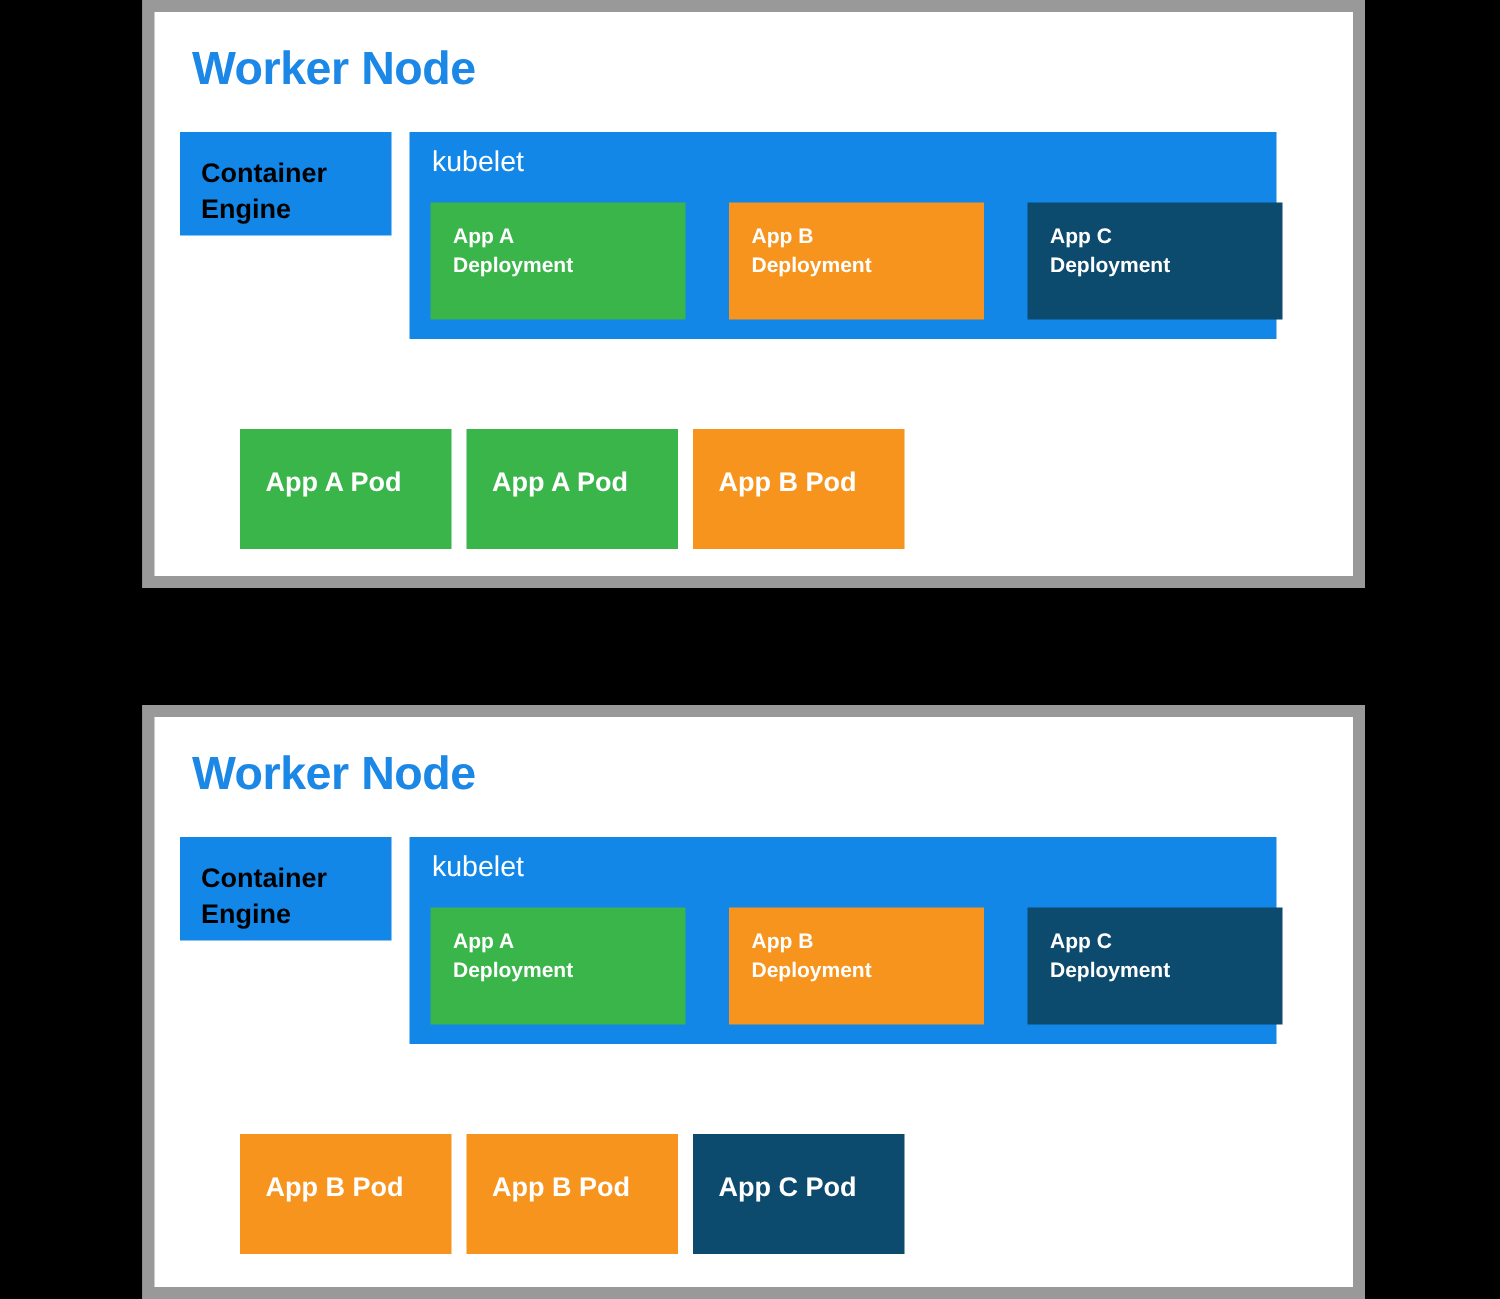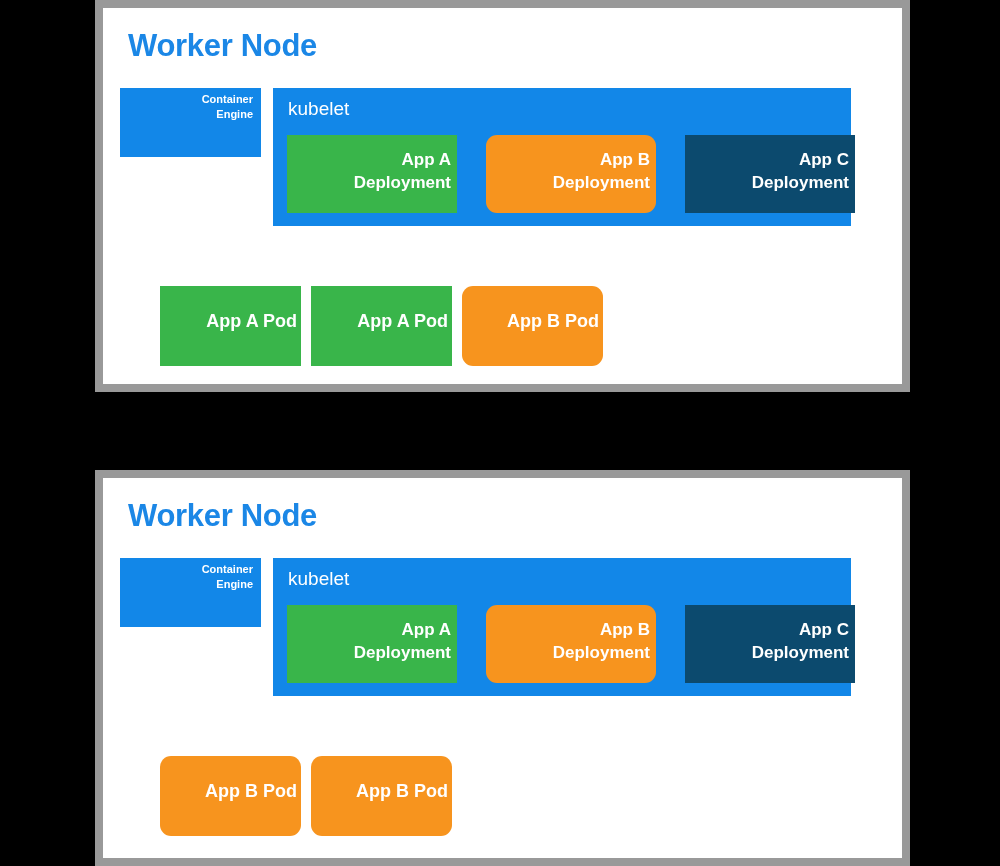--- a/index.html
+++ b/index.html
@@ -32,21 +32,20 @@
     border: 8px solid #999999;
     box-sizing: border-box;
   }
   .panel-1 { top: 0px;   height: 392px; }
   .panel-2 { top: 470px; height: 396px; }
 
   .panel-inner {
     position: relative;
     width: 100%;
     height: 100%;
-    text-align: right;
   }
 
   .panel-title {
     position: absolute;
     left: 25px;
     top: 22px;
     color: #1b87e6;
     font-size: 31px;
     font-weight: bold;
     letter-spacing: -0.3px;
@@ -60,24 +59,24 @@
     left: 17px;
     top: 80px;
     width: 141px;
     height: 69px;
     background: #1287e8;
     box-sizing: border-box;
   }
   .container-engine .ce-label {
     position: absolute;
     left: 14px;
-    top: 4px;
+    top: 15px;
     right: 8px;
-    color: #ffffff;
-    font-size: 11px;
+    color: #000000;
+    font-size: 18px;
     font-weight: bold;
     line-height: 1.35;
   }
 
   
   .kubelet-box {
     position: absolute;
     left: 170px;
     top: 80px;
     width: 578px;
@@ -110,24 +109,23 @@
     box-sizing: border-box;
     position: relative;
     flex: 0 0 auto;
   }
   .deployment-box .dep-label {
     position: absolute;
     left: 15px;
     top: 13px;
     right: 6px;
     color: #ffffff;
-    font-size: 17px;
+    font-size: 14px;
     font-weight: bold;
     line-height: 1.37;
-    margin-left: 48px;
   }
 
   
   .pod-row {
     position: absolute;
     left: 17px;
     top: 278px;
     height: 80px;
     display: flex;
     gap: 10px;
@@ -149,21 +147,21 @@
     right: 4px;
     color: #ffffff;
     font-size: 18px;
     font-weight: bold;
     line-height: 1;
     white-space: nowrap;
   }
 
   
   .c-green  { background: #39b54a; }
-  .c-orange { background: #f7941e; border-radius: 11px; }
+  .c-orange { background: #f7941e; }
   .c-purple { background: #0c4a6e; }
   .c-blue   { background: #1287e8; }
 </style>
 </head>
 <body>
 
 <div class="diagram-root">
 
   <div class="worker-panel panel-1">
     <div class="panel-inner">
@@ -262,18 +260,21 @@
         </div>
       </div>
 
       <div class="pod-row">
         <div class="pod-box c-orange">
           <div class="pod-label">App B Pod</div>
         </div>
         <div class="pod-box c-orange">
           <div class="pod-label">App B Pod</div>
         </div>
+        <div class="pod-box c-purple">
+          <div class="pod-label">App C Pod</div>
+        </div>
       </div>
 
     </div>
   </div>
 
 </div>
 
 </body></html>

